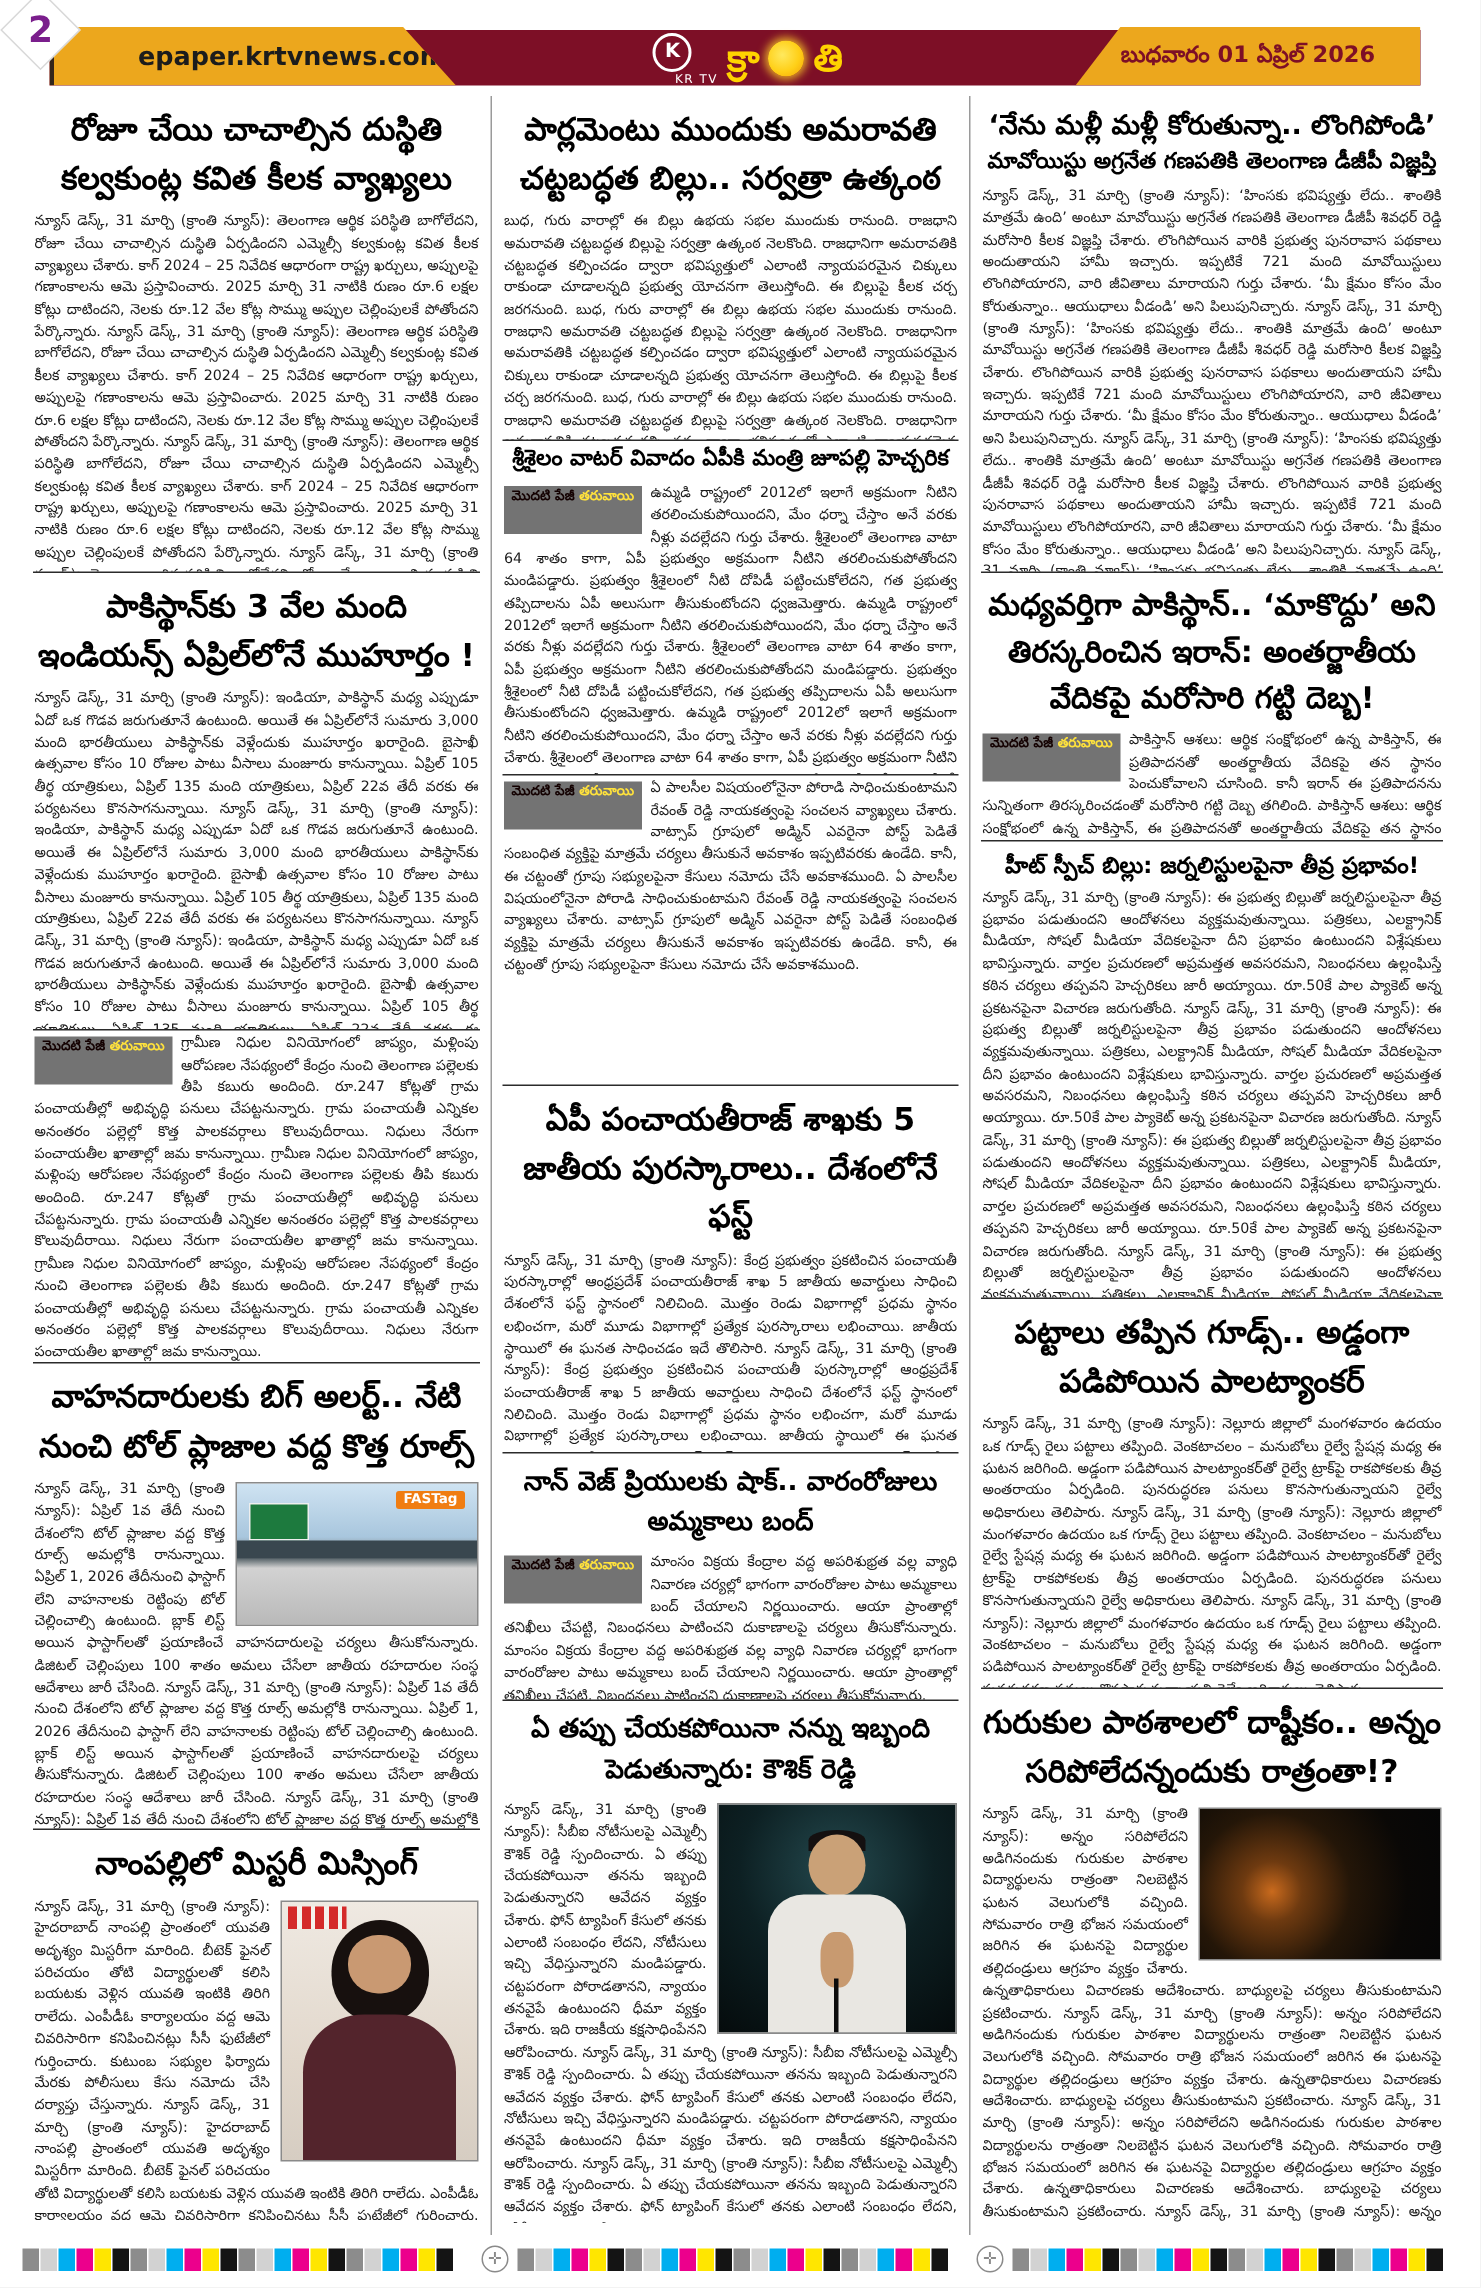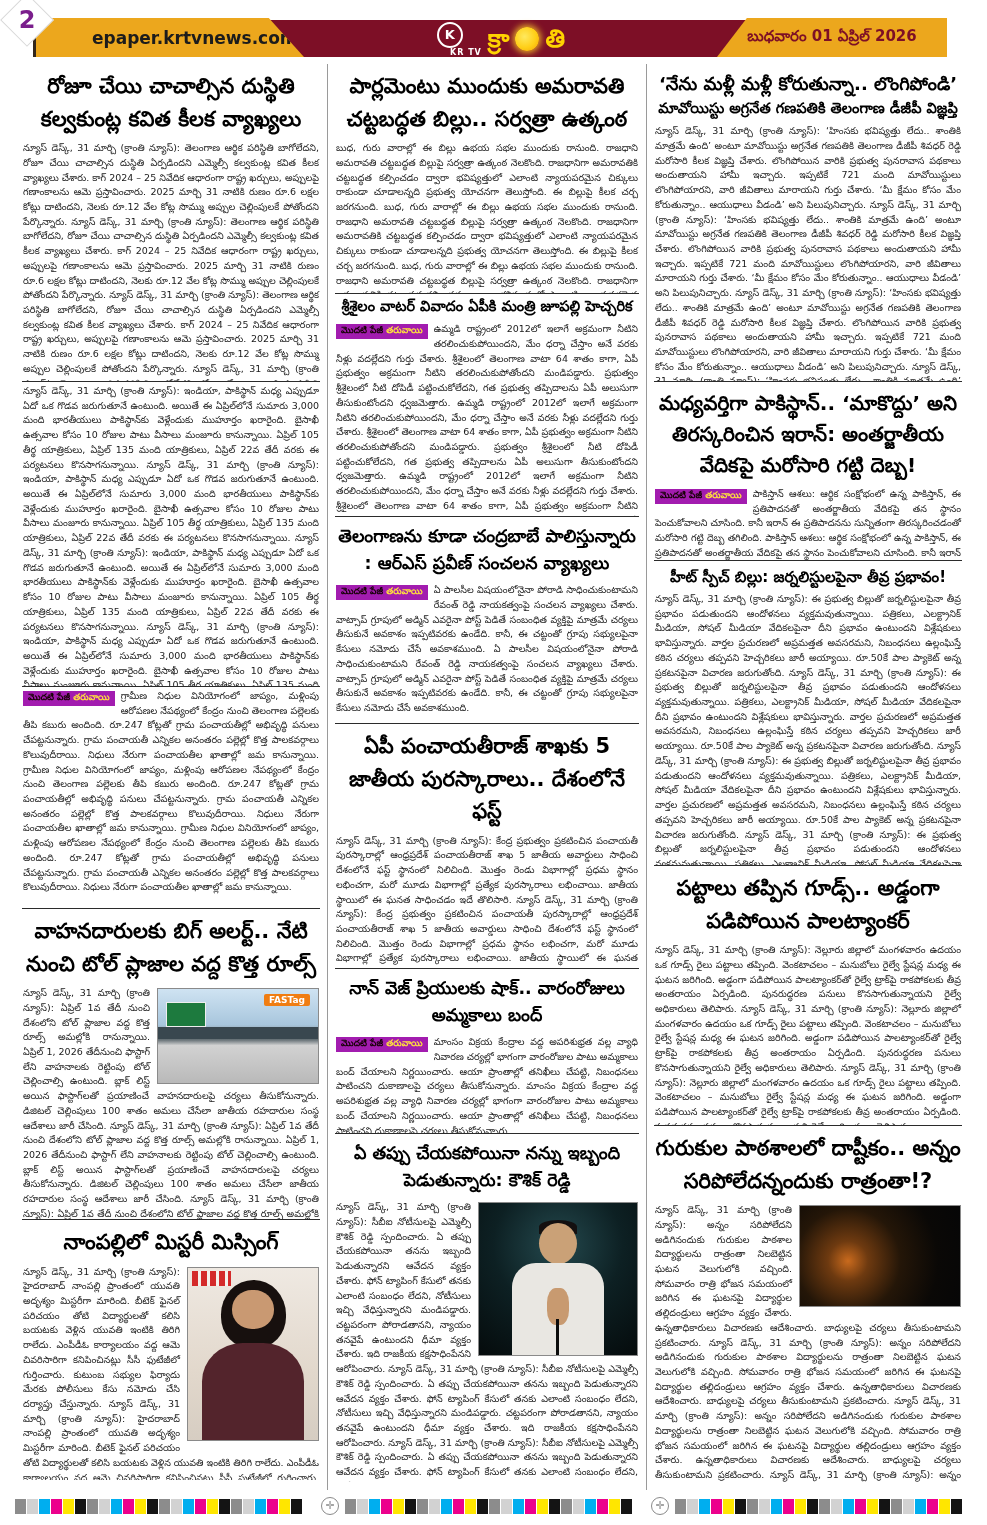--- a/index.html
+++ b/index.html
@@ -17,37 +17,37 @@
   .diamond{position:absolute;left:8px;top:1px;width:36px;height:36px;background:#fff;
            transform:rotate(45deg);border:1px solid #d8d8d8;}
   .diamond span{display:block;transform:rotate(-45deg);width:36px;height:36px;line-height:36px;
            text-align:center;font-size:24px;font-weight:bold;color:#7a1e8c;}
   .site-url{margin-left:56px;font-size:17px;font-weight:bold;color:#1c1c1c;}
   .date-txt{font-size:15px;font-weight:bold;color:#7d0f26;}
   .logo{position:absolute;left:418px;top:22px;width:190px;height:34px;display:flex;align-items:center;gap:6px;}
   .klogo{display:flex;flex-direction:column;align-items:center;color:#fff;}
   .kcircle{width:22px;height:22px;border:2px solid #fff;border-radius:50%;font-size:13px;font-weight:bold;
            line-height:22px;text-align:center;color:#fff;}
-  .ktext{font-size:8px;font-weight:bold;letter-spacing:1px;color:#fff;padding-left:32px;}
+  .ktext{font-size:8px;font-weight:normal;letter-spacing:1px;color:#fff;padding-left:32px;}
   .brand-te{font-size:25px;font-weight:bold;color:#ffd300;line-height:30px;}
   .sun{width:24px;height:24px;border-radius:50%;background:radial-gradient(circle at 40% 40%,#ffe95e 0%,#ffcf17 55%,#f2a007 100%);
        box-shadow:0 0 6px 2px rgba(255,210,40,.8);}
   
   .content{position:absolute;top:64px;left:15px;width:960px;height:1426px;display:grid;
            grid-template-columns:312px 320px 322px;}
   .col{padding:0 7px;overflow:hidden;}
   .col.mid{border-left:1px solid #9a9a9a;border-right:1px solid #9a9a9a;}
   .story{overflow:hidden;border-bottom:1px solid #2b2b2b;padding:2px 1px 4px;box-sizing:border-box;}
   .story.last{border-bottom:none;}
   .head{font-weight:bold;text-align:center;font-size:21px;line-height:1.55;margin:4px 0 6px;color:#000;}
   .head-sm{font-size:17.5px;}
   .head-line{font-weight:bold;text-align:center;font-size:15px;line-height:1.4;margin:4px 0 4px;color:#000;}
   .subhead{font-weight:bold;text-align:center;font-size:14.5px;line-height:1.4;margin:0 0 6px;color:#000;}
   .jtext{font-size:9.5px;line-height:1.55;text-align:justify;color:#1a1a1a;margin:0;}
-  .tag{float:left;background:#a21caf;padding:1px 5px 2px;margin:2px 6px 2px 0;font-size:9px;
+  .tag{float:left;background:#737373;padding:1px 5px 19px;margin:2px 6px 2px 0;font-size:9px;
        font-weight:bold;white-space:nowrap;}
   .tag .t1{color:#130000;} .tag .t2{color:#ffe23c;}
   .photo{float:right;margin:2px 0 4px 7px;border:1px solid #8a8a8a;position:relative;overflow:hidden;}
   
   .toll-photo{width:160px;height:94px;background:linear-gradient(180deg,#cfe3f2 0%,#a8c6dd 38%,#8f9ca3 46%,#657075 54%,#d2d2d2 60%,#b9b9b9 100%);}
   .toll-canopy{position:absolute;left:0;right:0;top:40%;height:13%;background:#39474f;}
   .toll-sign{position:absolute;left:5%;top:14%;width:24%;height:24%;background:#1d7a3e;border:1px solid #eee;}
   .fastag-label{position:absolute;right:5%;top:5%;background:#f07d12;color:#fff;font-weight:bold;
                 font-size:9px;padding:1px 5px;border-radius:2px;}
   
@@ -105,20 +105,21 @@
   <div class="content">
 
     <div class="col">
 
       <article class="story" style="height:318px">
         <h2 class="head">రోజూ చేయి చాచాల్సిన దుస్థితి కల్వకుంట్ల కవిత కీలక వ్యాఖ్యలు</h2>
         <p class="jtext">న్యూస్ డెస్క్, 31 మార్చి (క్రాంతి న్యూస్): తెలంగాణ ఆర్థిక పరిస్థితి బాగోలేదని, రోజూ చేయి చాచాల్సిన దుస్థితి ఏర్పడిందని ఎమ్మెల్సీ కల్వకుంట్ల కవిత కీలక వ్యాఖ్యలు చేశారు. కాగ్ 2024 – 25 నివేదిక ఆధారంగా రాష్ట్ర ఖర్చులు, అప్పులపై గణాంకాలను ఆమె ప్రస్తావించారు. 2025 మార్చి 31 నాటికి రుణం రూ.6 లక్షల కోట్లు దాటిందని, నెలకు రూ.12 వేల కోట్ల సొమ్ము అప్పుల చెల్లింపులకే పోతోందని పేర్కొన్నారు. న్యూస్ డెస్క్, 31 మార్చి (క్రాంతి న్యూస్): తెలంగాణ ఆర్థిక పరిస్థితి బాగోలేదని, రోజూ చేయి చాచాల్సిన దుస్థితి ఏర్పడిందని ఎమ్మెల్సీ కల్వకుంట్ల కవిత కీలక వ్యాఖ్యలు చేశారు. కాగ్ 2024 – 25 నివేదిక ఆధారంగా రాష్ట్ర ఖర్చులు, అప్పులపై గణాంకాలను ఆమె ప్రస్తావించారు. 2025 మార్చి 31 నాటికి రుణం రూ.6 లక్షల కోట్లు దాటిందని, నెలకు రూ.12 వేల కోట్ల సొమ్ము అప్పుల చెల్లింపులకే పోతోందని పేర్కొన్నారు. న్యూస్ డెస్క్, 31 మార్చి (క్రాంతి న్యూస్): తెలంగాణ ఆర్థిక పరిస్థితి బాగోలేదని, రోజూ చేయి చాచాల్సిన దుస్థితి ఏర్పడిందని ఎమ్మెల్సీ కల్వకుంట్ల కవిత కీలక వ్యాఖ్యలు చేశారు. కాగ్ 2024 – 25 నివేదిక ఆధారంగా రాష్ట్ర ఖర్చులు, అప్పులపై గణాంకాలను ఆమె ప్రస్తావించారు. 2025 మార్చి 31 నాటికి రుణం రూ.6 లక్షల కోట్లు దాటిందని, నెలకు రూ.12 వేల కోట్ల సొమ్ము అప్పుల చెల్లింపులకే పోతోందని పేర్కొన్నారు. న్యూస్ డెస్క్, 31 మార్చి (క్రాంతి న్యూస్): తెలంగాణ ఆర్థిక పరిస్థితి బాగోలేదని, రోజూ చేయి చాచాల్సిన దుస్థితి ఏర్పడిందని ఎమ్మెల్సీ కల్వకుంట్ల కవిత కీలక వ్యాఖ్యలు చేశారు. కాగ్ 2024 – 25 నివేదిక ఆధారంగా రాష్ట్ర ఖర్చులు, అప్పులపై గణాంకాలను ఆమె ప్రస్తావించారు. 2025 మార్చి 31 నాటికి రుణం రూ.6 లక్షల కోట్లు దాటిందని, నెలకు రూ.12 వేల కోట్ల సొమ్ము అప్పుల చెల్లింపులకే పోతోందని పేర్కొన్నారు.</p>
       </article>
 
       <article class="story" style="height:305px">
+        <h2 class="head">పాకిస్థాన్‌కు 3 వేల మంది ఇండియన్స్ ఏప్రిల్‌లోనే ముహూర్తం !</h2>
         <p class="jtext">న్యూస్ డెస్క్, 31 మార్చి (క్రాంతి న్యూస్): ఇండియా, పాకిస్థాన్ మధ్య ఎప్పుడూ ఏదో ఒక గొడవ జరుగుతూనే ఉంటుంది. అయితే ఈ ఏప్రిల్‌లోనే సుమారు 3,000 మంది భారతీయులు పాకిస్థాన్‌కు వెళ్లేందుకు ముహూర్తం ఖరారైంది. బైసాఖీ ఉత్సవాల కోసం 10 రోజుల పాటు వీసాలు మంజూరు కానున్నాయి. ఏప్రిల్ 105 తీర్థ యాత్రికులు, ఏప్రిల్ 135 మంది యాత్రికులు, ఏప్రిల్ 22వ తేదీ వరకు ఈ పర్యటనలు కొనసాగనున్నాయి. న్యూస్ డెస్క్, 31 మార్చి (క్రాంతి న్యూస్): ఇండియా, పాకిస్థాన్ మధ్య ఎప్పుడూ ఏదో ఒక గొడవ జరుగుతూనే ఉంటుంది. అయితే ఈ ఏప్రిల్‌లోనే సుమారు 3,000 మంది భారతీయులు పాకిస్థాన్‌కు వెళ్లేందుకు ముహూర్తం ఖరారైంది. బైసాఖీ ఉత్సవాల కోసం 10 రోజుల పాటు వీసాలు మంజూరు కానున్నాయి. ఏప్రిల్ 105 తీర్థ యాత్రికులు, ఏప్రిల్ 135 మంది యాత్రికులు, ఏప్రిల్ 22వ తేదీ వరకు ఈ పర్యటనలు కొనసాగనున్నాయి. న్యూస్ డెస్క్, 31 మార్చి (క్రాంతి న్యూస్): ఇండియా, పాకిస్థాన్ మధ్య ఎప్పుడూ ఏదో ఒక గొడవ జరుగుతూనే ఉంటుంది. అయితే ఈ ఏప్రిల్‌లోనే సుమారు 3,000 మంది భారతీయులు పాకిస్థాన్‌కు వెళ్లేందుకు ముహూర్తం ఖరారైంది. బైసాఖీ ఉత్సవాల కోసం 10 రోజుల పాటు వీసాలు మంజూరు కానున్నాయి. ఏప్రిల్ 105 తీర్థ యాత్రికులు, ఏప్రిల్ 135 మంది యాత్రికులు, ఏప్రిల్ 22వ తేదీ వరకు ఈ పర్యటనలు కొనసాగనున్నాయి. న్యూస్ డెస్క్, 31 మార్చి (క్రాంతి న్యూస్): ఇండియా, పాకిస్థాన్ మధ్య ఎప్పుడూ ఏదో ఒక గొడవ జరుగుతూనే ఉంటుంది. అయితే ఈ ఏప్రిల్‌లోనే సుమారు 3,000 మంది భారతీయులు పాకిస్థాన్‌కు వెళ్లేందుకు ముహూర్తం ఖరారైంది. బైసాఖీ ఉత్సవాల కోసం 10 రోజుల పాటు వీసాలు మంజూరు కానున్నాయి. ఏప్రిల్ 105 తీర్థ యాత్రికులు, ఏప్రిల్ 135 మంది యాత్రికులు, ఏప్రిల్ 22వ తేదీ వరకు ఈ పర్యటనలు కొనసాగనున్నాయి.</p>
       </article>
 
       <article class="story" style="height:222px">
         <span class="tag"><b class="t1">మొదటి పేజీ</b> <b class="t2">తరువాయి</b></span>
         <p class="jtext">గ్రామీణ నిధుల వినియోగంలో జాప్యం, మళ్లింపు ఆరోపణల నేపథ్యంలో కేంద్రం నుంచి తెలంగాణ పల్లెలకు తీపి కబురు అందింది. రూ.247 కోట్లతో గ్రామ పంచాయతీల్లో అభివృద్ధి పనులు చేపట్టనున్నారు. గ్రామ పంచాయతీ ఎన్నికల అనంతరం పల్లెల్లో కొత్త పాలకవర్గాలు కొలువుదీరాయి. నిధులు నేరుగా పంచాయతీల ఖాతాల్లో జమ కానున్నాయి. గ్రామీణ నిధుల వినియోగంలో జాప్యం, మళ్లింపు ఆరోపణల నేపథ్యంలో కేంద్రం నుంచి తెలంగాణ పల్లెలకు తీపి కబురు అందింది. రూ.247 కోట్లతో గ్రామ పంచాయతీల్లో అభివృద్ధి పనులు చేపట్టనున్నారు. గ్రామ పంచాయతీ ఎన్నికల అనంతరం పల్లెల్లో కొత్త పాలకవర్గాలు కొలువుదీరాయి. నిధులు నేరుగా పంచాయతీల ఖాతాల్లో జమ కానున్నాయి. గ్రామీణ నిధుల వినియోగంలో జాప్యం, మళ్లింపు ఆరోపణల నేపథ్యంలో కేంద్రం నుంచి తెలంగాణ పల్లెలకు తీపి కబురు అందింది. రూ.247 కోట్లతో గ్రామ పంచాయతీల్లో అభివృద్ధి పనులు చేపట్టనున్నారు. గ్రామ పంచాయతీ ఎన్నికల అనంతరం పల్లెల్లో కొత్త పాలకవర్గాలు కొలువుదీరాయి. నిధులు నేరుగా పంచాయతీల ఖాతాల్లో జమ కానున్నాయి.</p>
       </article>
 
       <article class="story" style="height:311px">
         <h2 class="head">వాహనదారులకు బిగ్ అలర్ట్.. నేటి నుంచి టోల్ ప్లాజాల వద్ద కొత్త రూల్స్</h2>
@@ -149,21 +150,20 @@
         <p class="jtext">బుధ, గురు వారాల్లో ఈ బిల్లు ఉభయ సభల ముందుకు రానుంది. రాజధాని అమరావతి చట్టబద్ధత బిల్లుపై సర్వత్రా ఉత్కంఠ నెలకొంది. రాజధానిగా అమరావతికి చట్టబద్ధత కల్పించడం ద్వారా భవిష్యత్తులో ఎలాంటి న్యాయపరమైన చిక్కులు రాకుండా చూడాలన్నది ప్రభుత్వ యోచనగా తెలుస్తోంది. ఈ బిల్లుపై కీలక చర్చ జరగనుంది. బుధ, గురు వారాల్లో ఈ బిల్లు ఉభయ సభల ముందుకు రానుంది. రాజధాని అమరావతి చట్టబద్ధత బిల్లుపై సర్వత్రా ఉత్కంఠ నెలకొంది. రాజధానిగా అమరావతికి చట్టబద్ధత కల్పించడం ద్వారా భవిష్యత్తులో ఎలాంటి న్యాయపరమైన చిక్కులు రాకుండా చూడాలన్నది ప్రభుత్వ యోచనగా తెలుస్తోంది. ఈ బిల్లుపై కీలక చర్చ జరగనుంది. బుధ, గురు వారాల్లో ఈ బిల్లు ఉభయ సభల ముందుకు రానుంది. రాజధాని అమరావతి చట్టబద్ధత బిల్లుపై సర్వత్రా ఉత్కంఠ నెలకొంది. రాజధానిగా అమరావతికి చట్టబద్ధత కల్పించడం ద్వారా భవిష్యత్తులో ఎలాంటి న్యాయపరమైన చిక్కులు రాకుండా చూడాలన్నది ప్రభుత్వ యోచనగా తెలుస్తోంది. ఈ బిల్లుపై కీలక చర్చ జరగనుంది.</p>
       </article>
 
       <article class="story" style="height:223px">
         <h2 class="subhead">శ్రీశైలం వాటర్ వివాదం ఏపీకి మంత్రి జూపల్లి హెచ్చరిక</h2>
         <span class="tag"><b class="t1">మొదటి పేజీ</b> <b class="t2">తరువాయి</b></span>
         <p class="jtext">ఉమ్మడి రాష్ట్రంలో 2012లో ఇలాగే అక్రమంగా నీటిని తరలించుకుపోయిందని, మేం ధర్నా చేస్తాం అనే వరకు నీళ్లు వదల్లేదని గుర్తు చేశారు. శ్రీశైలంలో తెలంగాణ వాటా 64 శాతం కాగా, ఏపీ ప్రభుత్వం అక్రమంగా నీటిని తరలించుకుపోతోందని మండిపడ్డారు. ప్రభుత్వం శ్రీశైలంలో నీటి దోపిడీ పట్టించుకోలేదని, గత ప్రభుత్వ తప్పిదాలను ఏపీ అలుసుగా తీసుకుంటోందని ధ్వజమెత్తారు. ఉమ్మడి రాష్ట్రంలో 2012లో ఇలాగే అక్రమంగా నీటిని తరలించుకుపోయిందని, మేం ధర్నా చేస్తాం అనే వరకు నీళ్లు వదల్లేదని గుర్తు చేశారు. శ్రీశైలంలో తెలంగాణ వాటా 64 శాతం కాగా, ఏపీ ప్రభుత్వం అక్రమంగా నీటిని తరలించుకుపోతోందని మండిపడ్డారు. ప్రభుత్వం శ్రీశైలంలో నీటి దోపిడీ పట్టించుకోలేదని, గత ప్రభుత్వ తప్పిదాలను ఏపీ అలుసుగా తీసుకుంటోందని ధ్వజమెత్తారు. ఉమ్మడి రాష్ట్రంలో 2012లో ఇలాగే అక్రమంగా నీటిని తరలించుకుపోయిందని, మేం ధర్నా చేస్తాం అనే వరకు నీళ్లు వదల్లేదని గుర్తు చేశారు. శ్రీశైలంలో తెలంగాణ వాటా 64 శాతం కాగా, ఏపీ ప్రభుత్వం అక్రమంగా నీటిని తరలించుకుపోతోందని మండిపడ్డారు. ప్రభుత్వం శ్రీశైలంలో నీటి దోపిడీ పట్టించుకోలేదని, గత ప్రభుత్వ తప్పిదాలను ఏపీ అలుసుగా తీసుకుంటోందని ధ్వజమెత్తారు.</p>
       </article>
 
       <article class="story" style="height:207px">
-        <h2 class="head head-sm">తెలంగాణను కూడా చంద్రబాబే పాలిస్తున్నారు : ఆర్ఎస్ ప్రవీణ్ సంచలన వ్యాఖ్యలు</h2>
         <span class="tag"><b class="t1">మొదటి పేజీ</b> <b class="t2">తరువాయి</b></span>
         <p class="jtext">ఏ పాలసీల విషయంలోనైనా పోరాడి సాధించుకుంటామని రేవంత్ రెడ్డి నాయకత్వంపై సంచలన వ్యాఖ్యలు చేశారు. వాట్సాప్ గ్రూపులో అడ్మిన్ ఎవరైనా పోస్ట్ పెడితే సంబంధిత వ్యక్తిపై మాత్రమే చర్యలు తీసుకునే అవకాశం ఇప్పటివరకు ఉండేది. కానీ, ఈ చట్టంతో గ్రూపు సభ్యులపైనా కేసులు నమోదు చేసే అవకాశముంది. ఏ పాలసీల విషయంలోనైనా పోరాడి సాధించుకుంటామని రేవంత్ రెడ్డి నాయకత్వంపై సంచలన వ్యాఖ్యలు చేశారు. వాట్సాప్ గ్రూపులో అడ్మిన్ ఎవరైనా పోస్ట్ పెడితే సంబంధిత వ్యక్తిపై మాత్రమే చర్యలు తీసుకునే అవకాశం ఇప్పటివరకు ఉండేది. కానీ, ఈ చట్టంతో గ్రూపు సభ్యులపైనా కేసులు నమోదు చేసే అవకాశముంది.</p>
       </article>
 
       <article class="story" style="height:245px">
         <h2 class="head">ఏపీ పంచాయతీరాజ్ శాఖకు 5 జాతీయ పురస్కారాలు.. దేశంలోనే ఫస్ట్</h2>
         <p class="jtext">న్యూస్ డెస్క్, 31 మార్చి (క్రాంతి న్యూస్): కేంద్ర ప్రభుత్వం ప్రకటించిన పంచాయతీ పురస్కారాల్లో ఆంధ్రప్రదేశ్ పంచాయతీరాజ్ శాఖ 5 జాతీయ అవార్డులు సాధించి దేశంలోనే ఫస్ట్ స్థానంలో నిలిచింది. మొత్తం రెండు విభాగాల్లో ప్రధమ స్థానం లభించగా, మరో మూడు విభాగాల్లో ప్రత్యేక పురస్కారాలు లభించాయి. జాతీయ స్థాయిలో ఈ ఘనత సాధించడం ఇదే తొలిసారి. న్యూస్ డెస్క్, 31 మార్చి (క్రాంతి న్యూస్): కేంద్ర ప్రభుత్వం ప్రకటించిన పంచాయతీ పురస్కారాల్లో ఆంధ్రప్రదేశ్ పంచాయతీరాజ్ శాఖ 5 జాతీయ అవార్డులు సాధించి దేశంలోనే ఫస్ట్ స్థానంలో నిలిచింది. మొత్తం రెండు విభాగాల్లో ప్రధమ స్థానం లభించగా, మరో మూడు విభాగాల్లో ప్రత్యేక పురస్కారాలు లభించాయి. జాతీయ స్థాయిలో ఈ ఘనత సాధించడం ఇదే తొలిసారి. న్యూస్ డెస్క్, 31 మార్చి (క్రాంతి న్యూస్): కేంద్ర ప్రభుత్వం ప్రకటించిన పంచాయతీ పురస్కారాల్లో ఆంధ్రప్రదేశ్ పంచాయతీరాజ్ శాఖ 5 జాతీయ అవార్డులు సాధించి దేశంలోనే ఫస్ట్ స్థానంలో నిలిచింది. మొత్తం రెండు విభాగాల్లో ప్రధమ స్థానం లభించగా, మరో మూడు విభాగాల్లో ప్రత్యేక పురస్కారాలు లభించాయి. జాతీయ స్థాయిలో ఈ ఘనత సాధించడం ఇదే తొలిసారి.</p>
       </article>
 
       <article class="story" style="height:165px">

